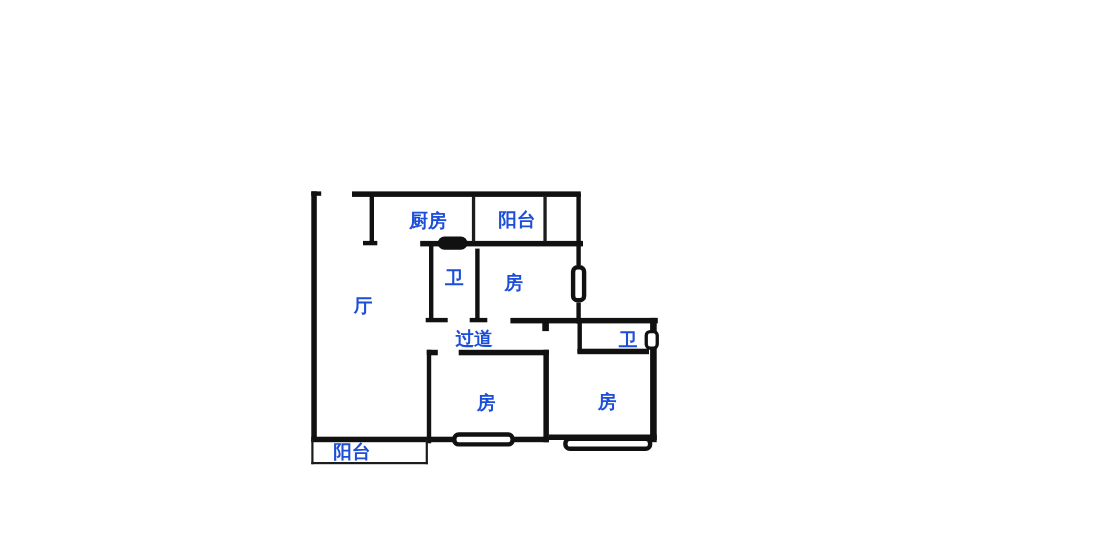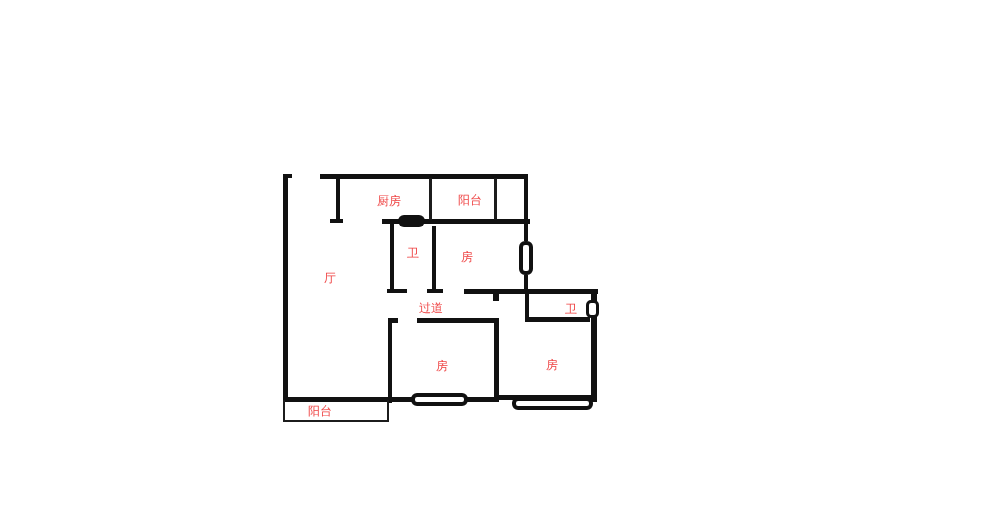--- a/index.html
+++ b/index.html
@@ -24,24 +24,24 @@
     border-radius:6px;
   }
   .door-panel{
     position:absolute;
     background:#111111;
     border-radius:6px;
   }
   .room-label{
     position:absolute;
     transform:translate(-50%,-50%);
-    font-weight:normal;
-    font-size:12px;
+    font-weight:bold;
+    font-size:17px;
     line-height:1;
-    color:#ef4444;
+    color:#1d4ed8;
     white-space:nowrap;
   }
 </style>
 </head>
 <body>
 
 <div id="plan" style="background: rgb(255, 255, 255);">
     <div class="wall" style="left: 283px; top: 174px; width: 5px; height: 227px;"></div>
     <div class="wall" style="left: 283px; top: 174px; width: 9px; height: 4px;"></div>
     <div class="wall" style="left: 320px; top: 174px; width: 208px; height: 5px;"></div>

